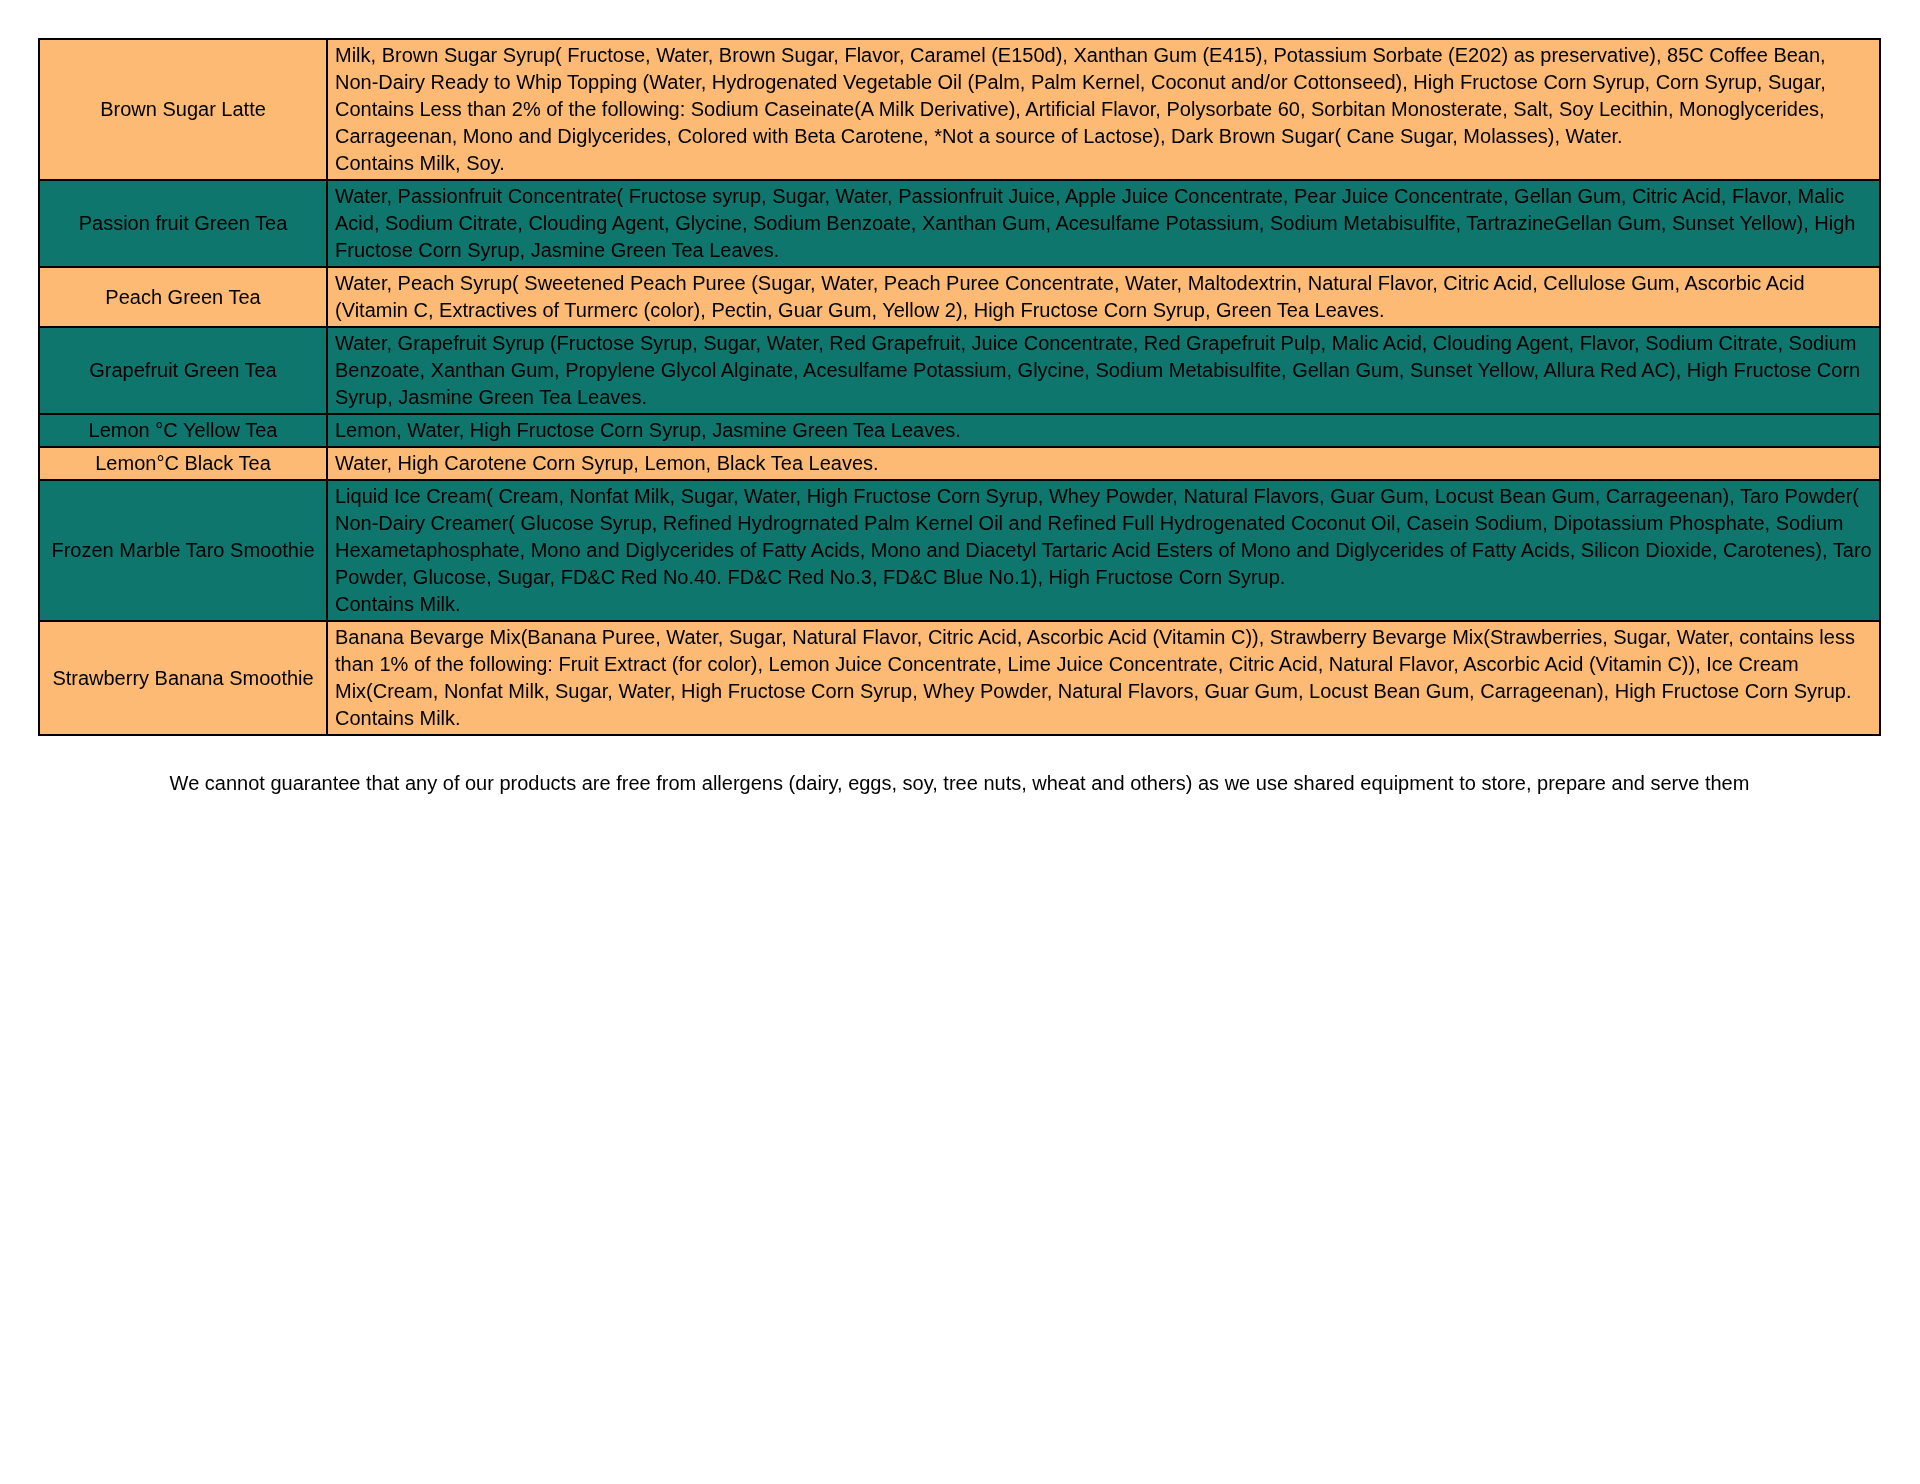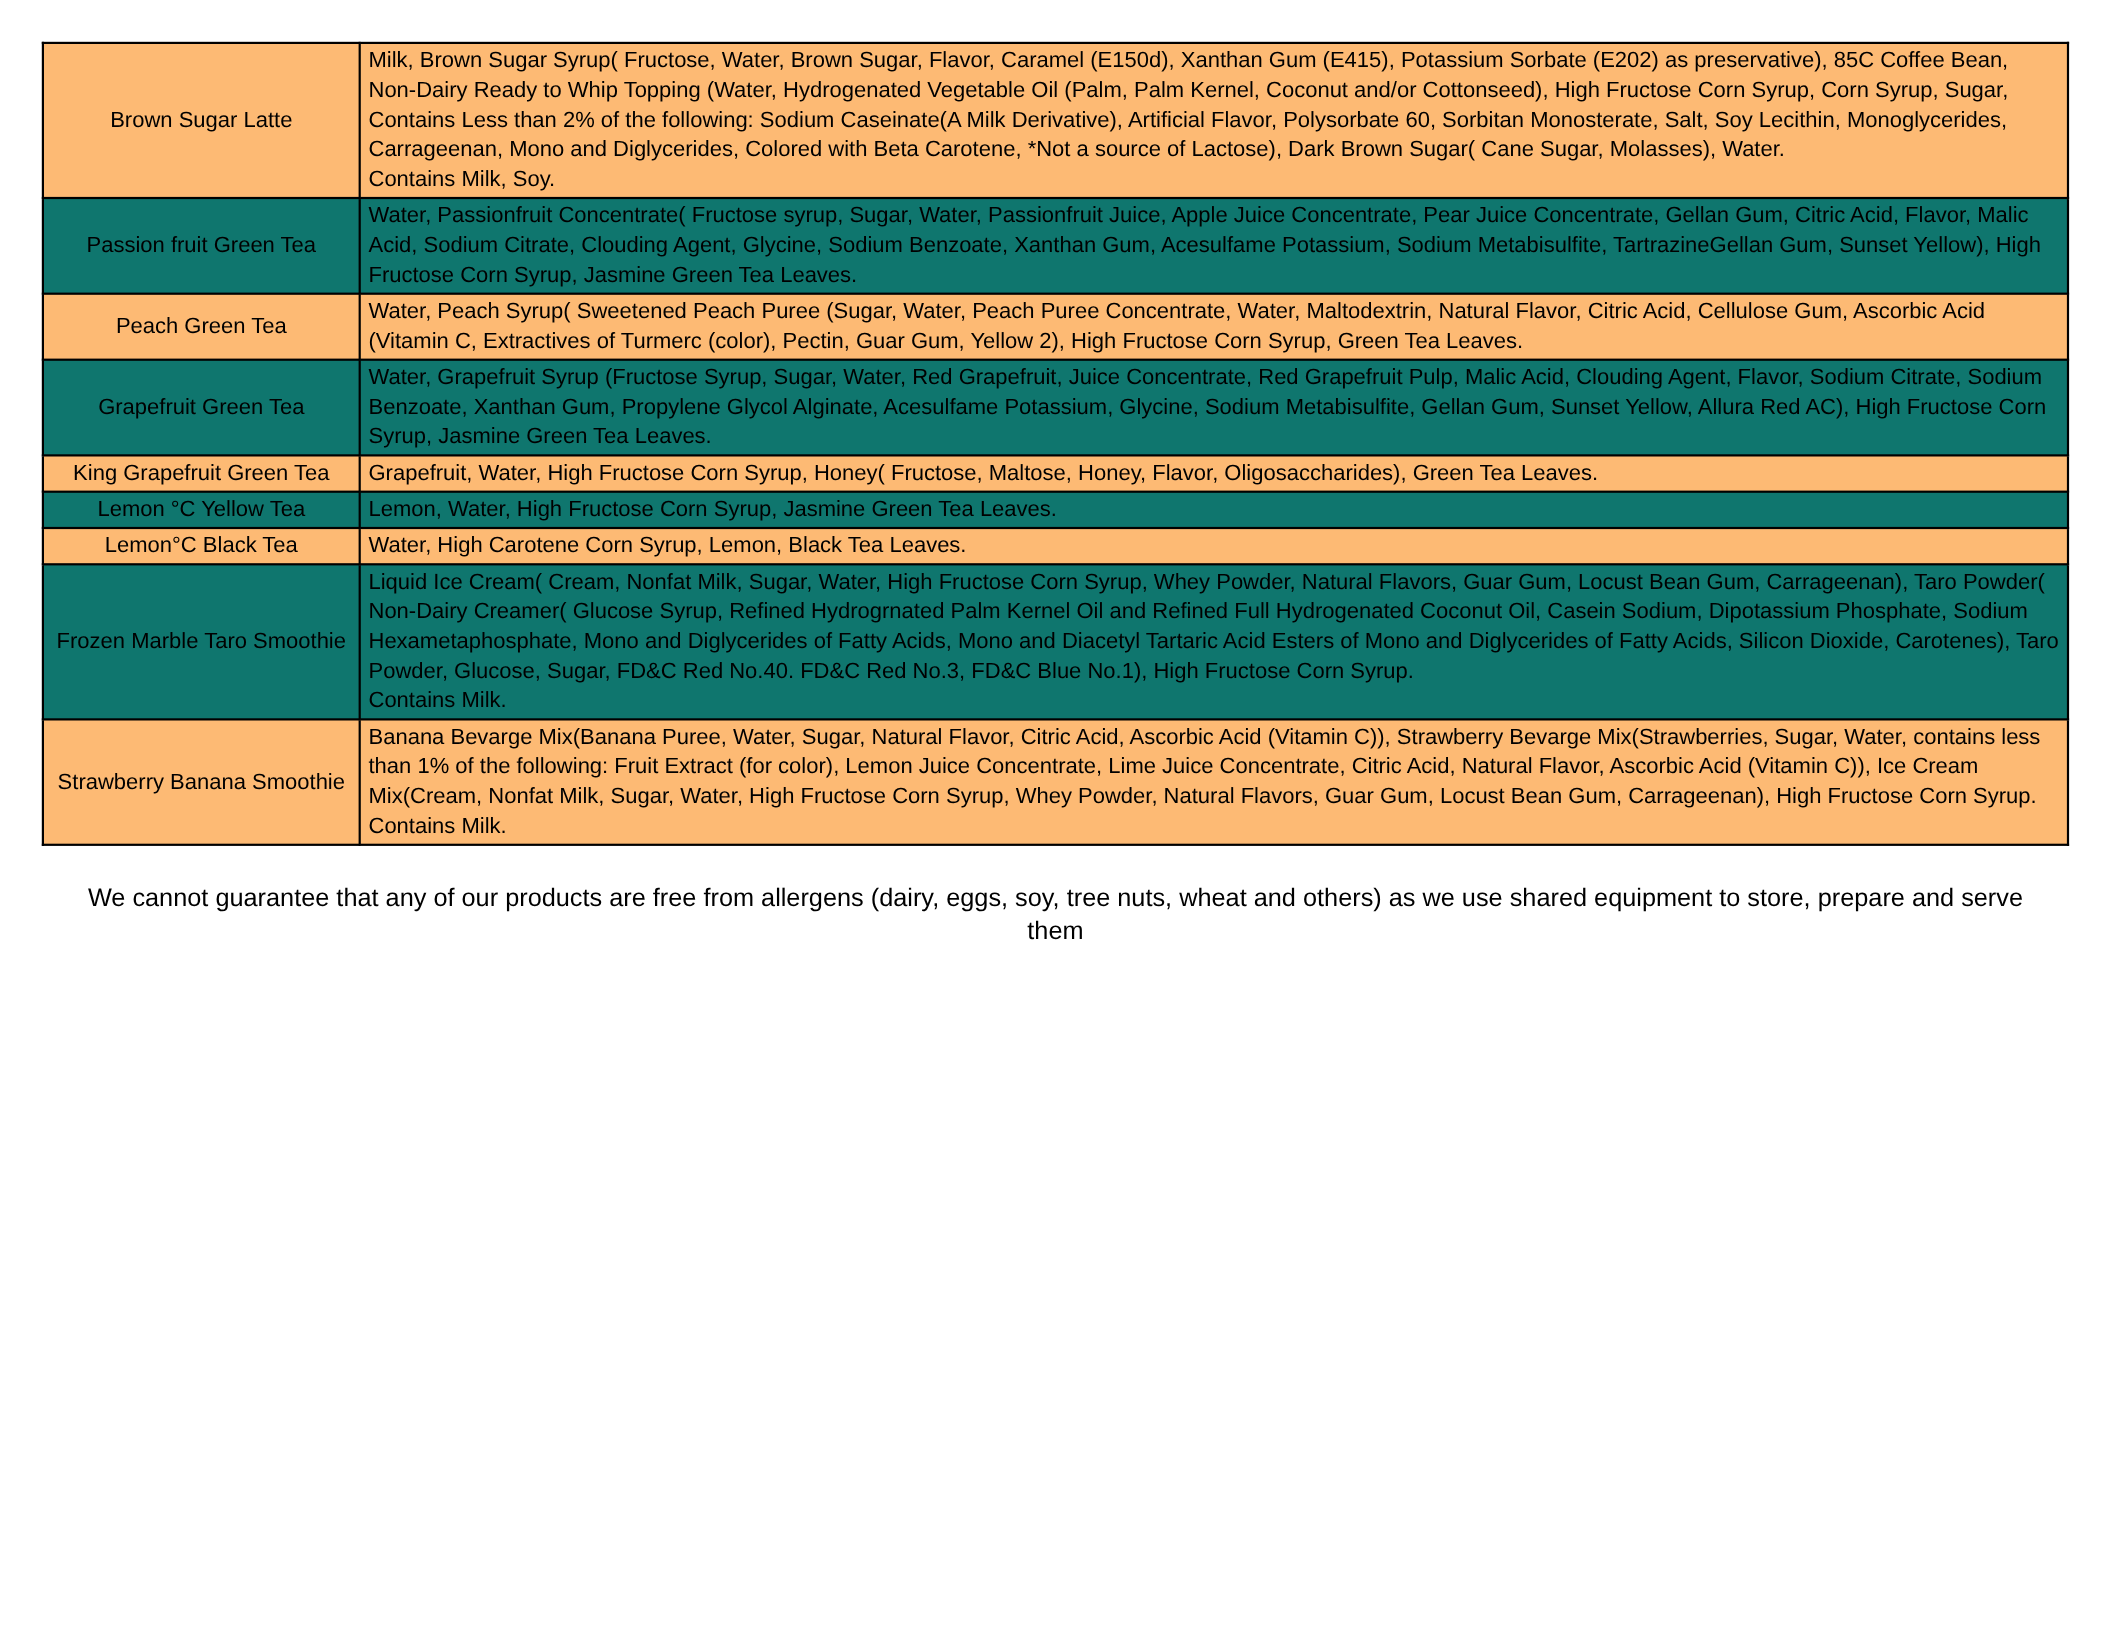--- a/index.html
+++ b/index.html
@@ -42,21 +42,21 @@
   tr.pink td {
     background: #fdba74;
   }
   tr.white td {
     background: #0f766e;
   }
   .disclaimer {
     width: 1843px;
     margin: 32px auto 0 auto;
     text-align: center;
-    font-size: 23px;
+    font-size: 20px;
     line-height: 30px;
     padding: 0 20px;
   }
 </style>
 </head>
 <body>
 
 <div class="page">
 
   <table class="ingredients-table">
@@ -71,24 +71,20 @@
         <td class="ing-cell">Water, Passionfruit Concentrate( Fructose syrup, Sugar, Water, Passionfruit Juice, Apple Juice Concentrate, Pear Juice Concentrate, Gellan Gum, Citric Acid, Flavor, Malic Acid, Sodium Citrate, Clouding Agent, Glycine, Sodium Benzoate, Xanthan Gum, Acesulfame Potassium, Sodium Metabisulfite, TartrazineGellan Gum, Sunset Yellow), High Fructose Corn Syrup, Jasmine Green Tea Leaves.</td>
       </tr>
       <tr class="pink">
         <td class="name-cell">Peach Green Tea</td>
         <td class="ing-cell">Water, Peach Syrup( Sweetened Peach Puree (Sugar, Water, Peach Puree Concentrate, Water, Maltodextrin, Natural Flavor, Citric Acid, Cellulose Gum, Ascorbic Acid (Vitamin C, Extractives of Turmerc (color), Pectin, Guar Gum, Yellow 2), High Fructose Corn Syrup, Green Tea Leaves.</td>
       </tr>
       <tr class="white">
         <td class="name-cell">Grapefruit Green Tea</td>
         <td class="ing-cell">Water, Grapefruit Syrup (Fructose Syrup, Sugar, Water, Red Grapefruit, Juice Concentrate, Red Grapefruit Pulp, Malic Acid, Clouding Agent, Flavor, Sodium Citrate, Sodium Benzoate, Xanthan Gum, Propylene Glycol Alginate, Acesulfame Potassium, Glycine, Sodium Metabisulfite, Gellan Gum, Sunset Yellow, Allura Red AC),  High Fructose Corn Syrup, Jasmine Green Tea Leaves.</td>
       </tr>
-      <tr class="pink">
-        <td class="name-cell">King Grapefruit Green Tea</td>
-        <td class="ing-cell">Grapefruit, Water, High Fructose Corn Syrup, Honey( Fructose, Maltose, Honey, Flavor, Oligosaccharides), Green Tea Leaves.</td>
-      </tr>
       <tr class="white">
         <td class="name-cell">Lemon °C Yellow Tea</td>
         <td class="ing-cell">Lemon, Water, High Fructose Corn Syrup, Jasmine Green Tea Leaves.</td>
       </tr>
       <tr class="pink">
         <td class="name-cell">Lemon°C Black Tea</td>
         <td class="ing-cell">Water, High Carotene Corn Syrup, Lemon, Black Tea Leaves.</td>
       </tr>
       <tr class="white">
         <td class="name-cell">Frozen Marble Taro Smoothie</td>

